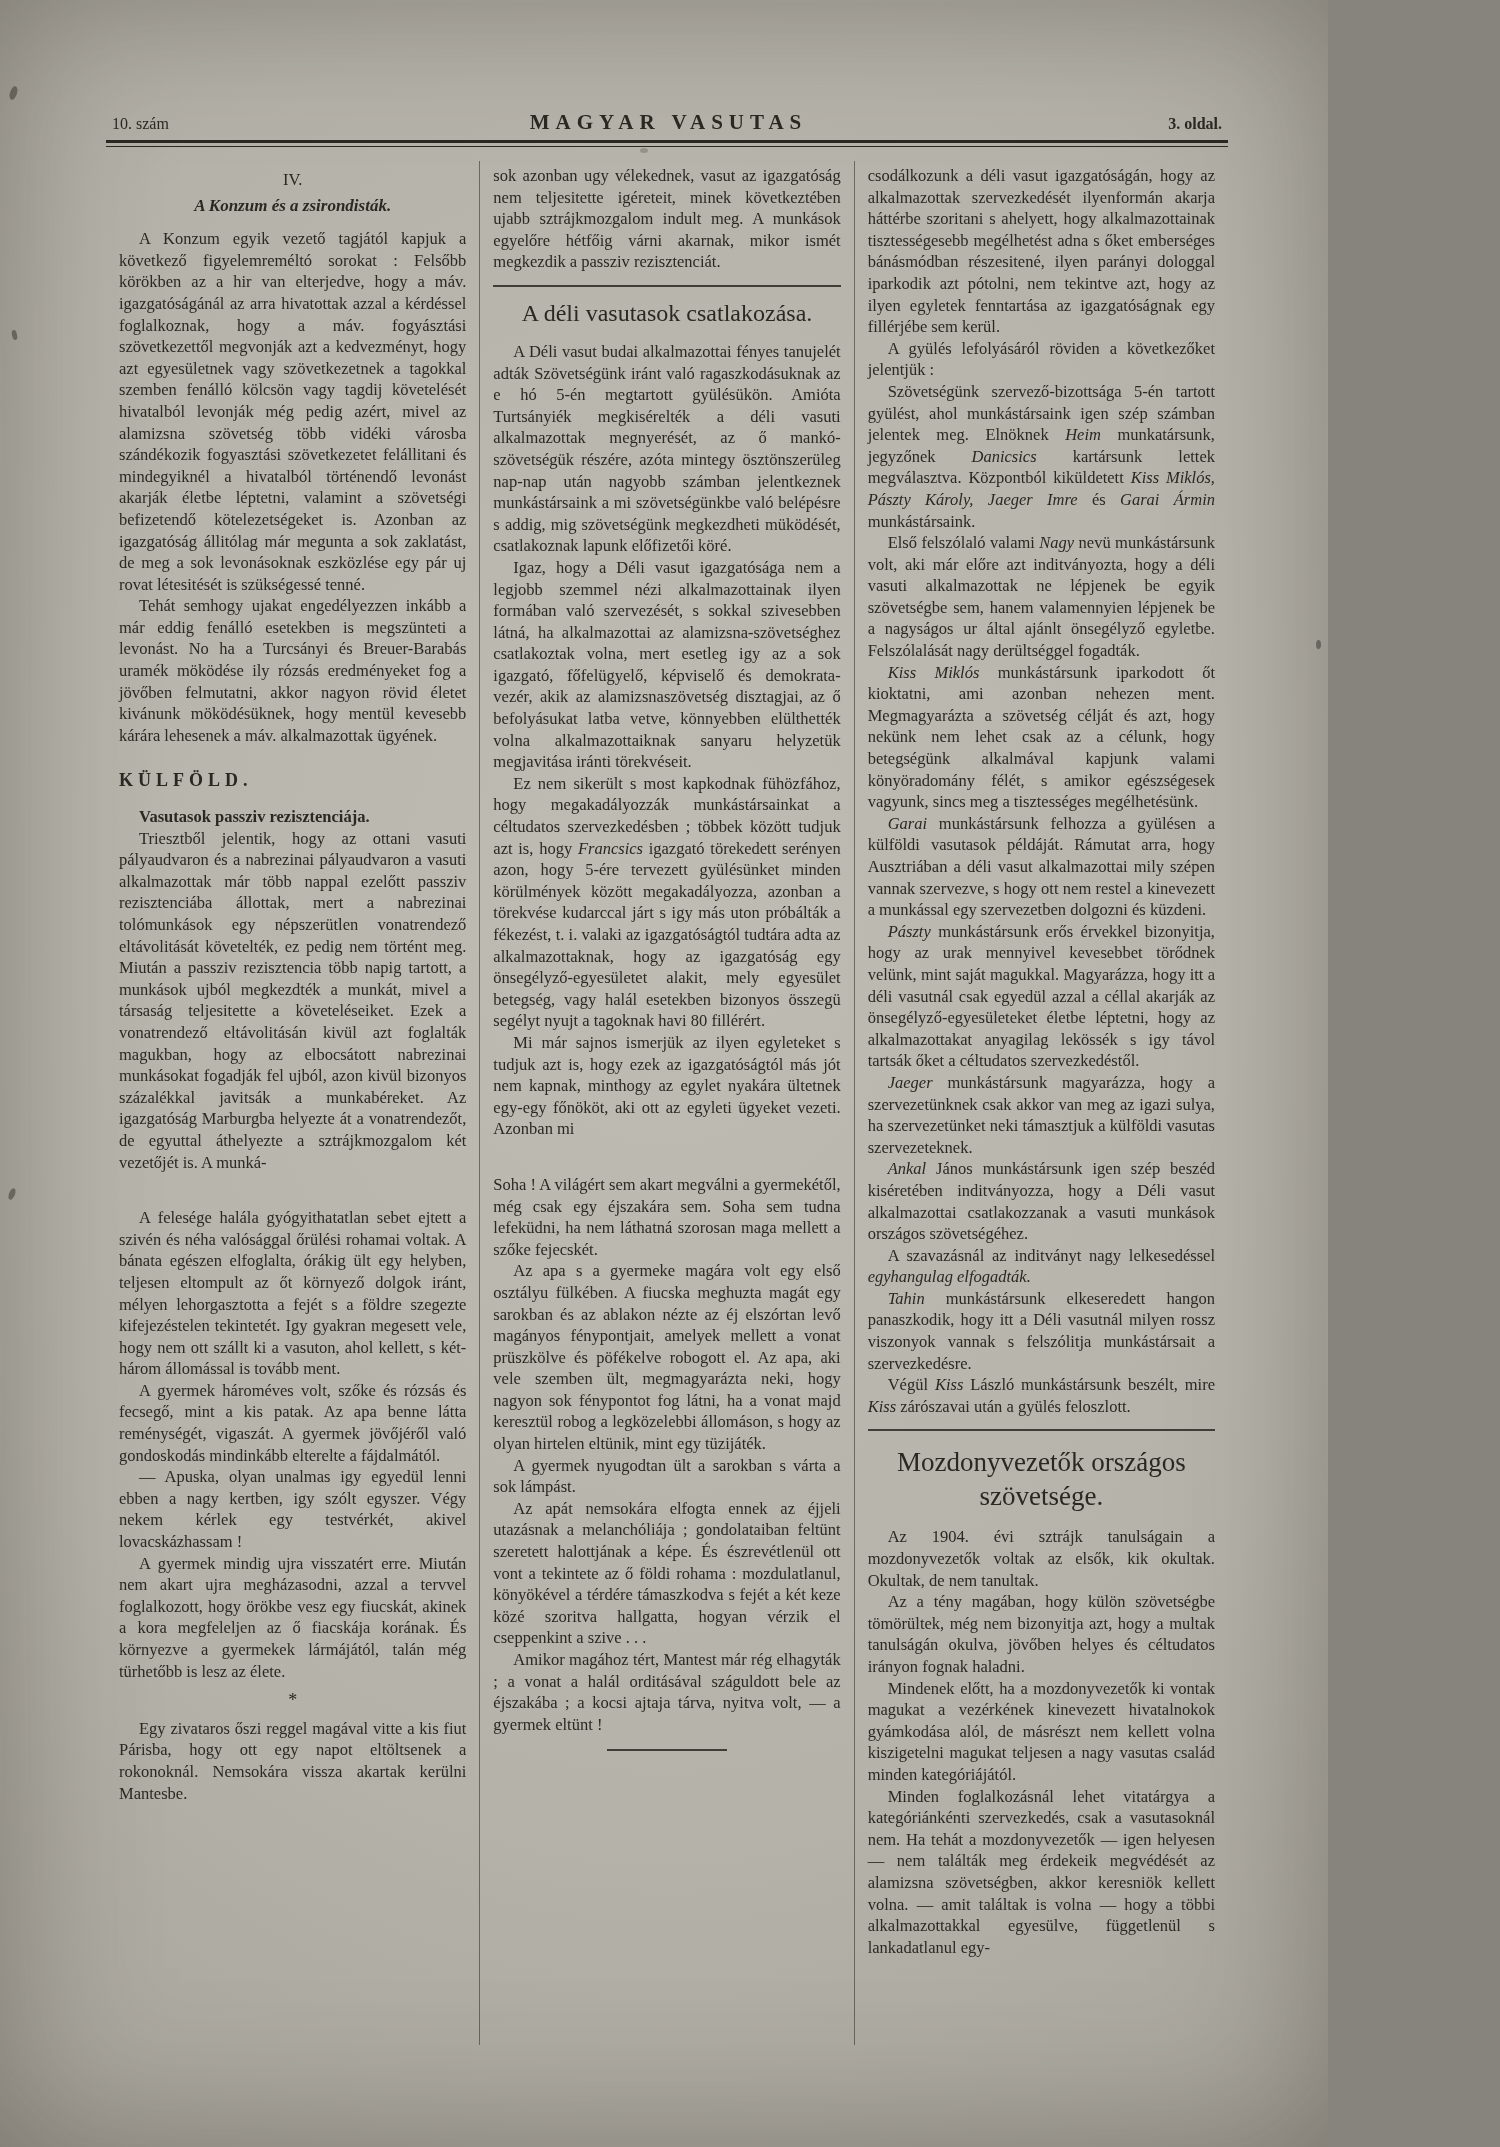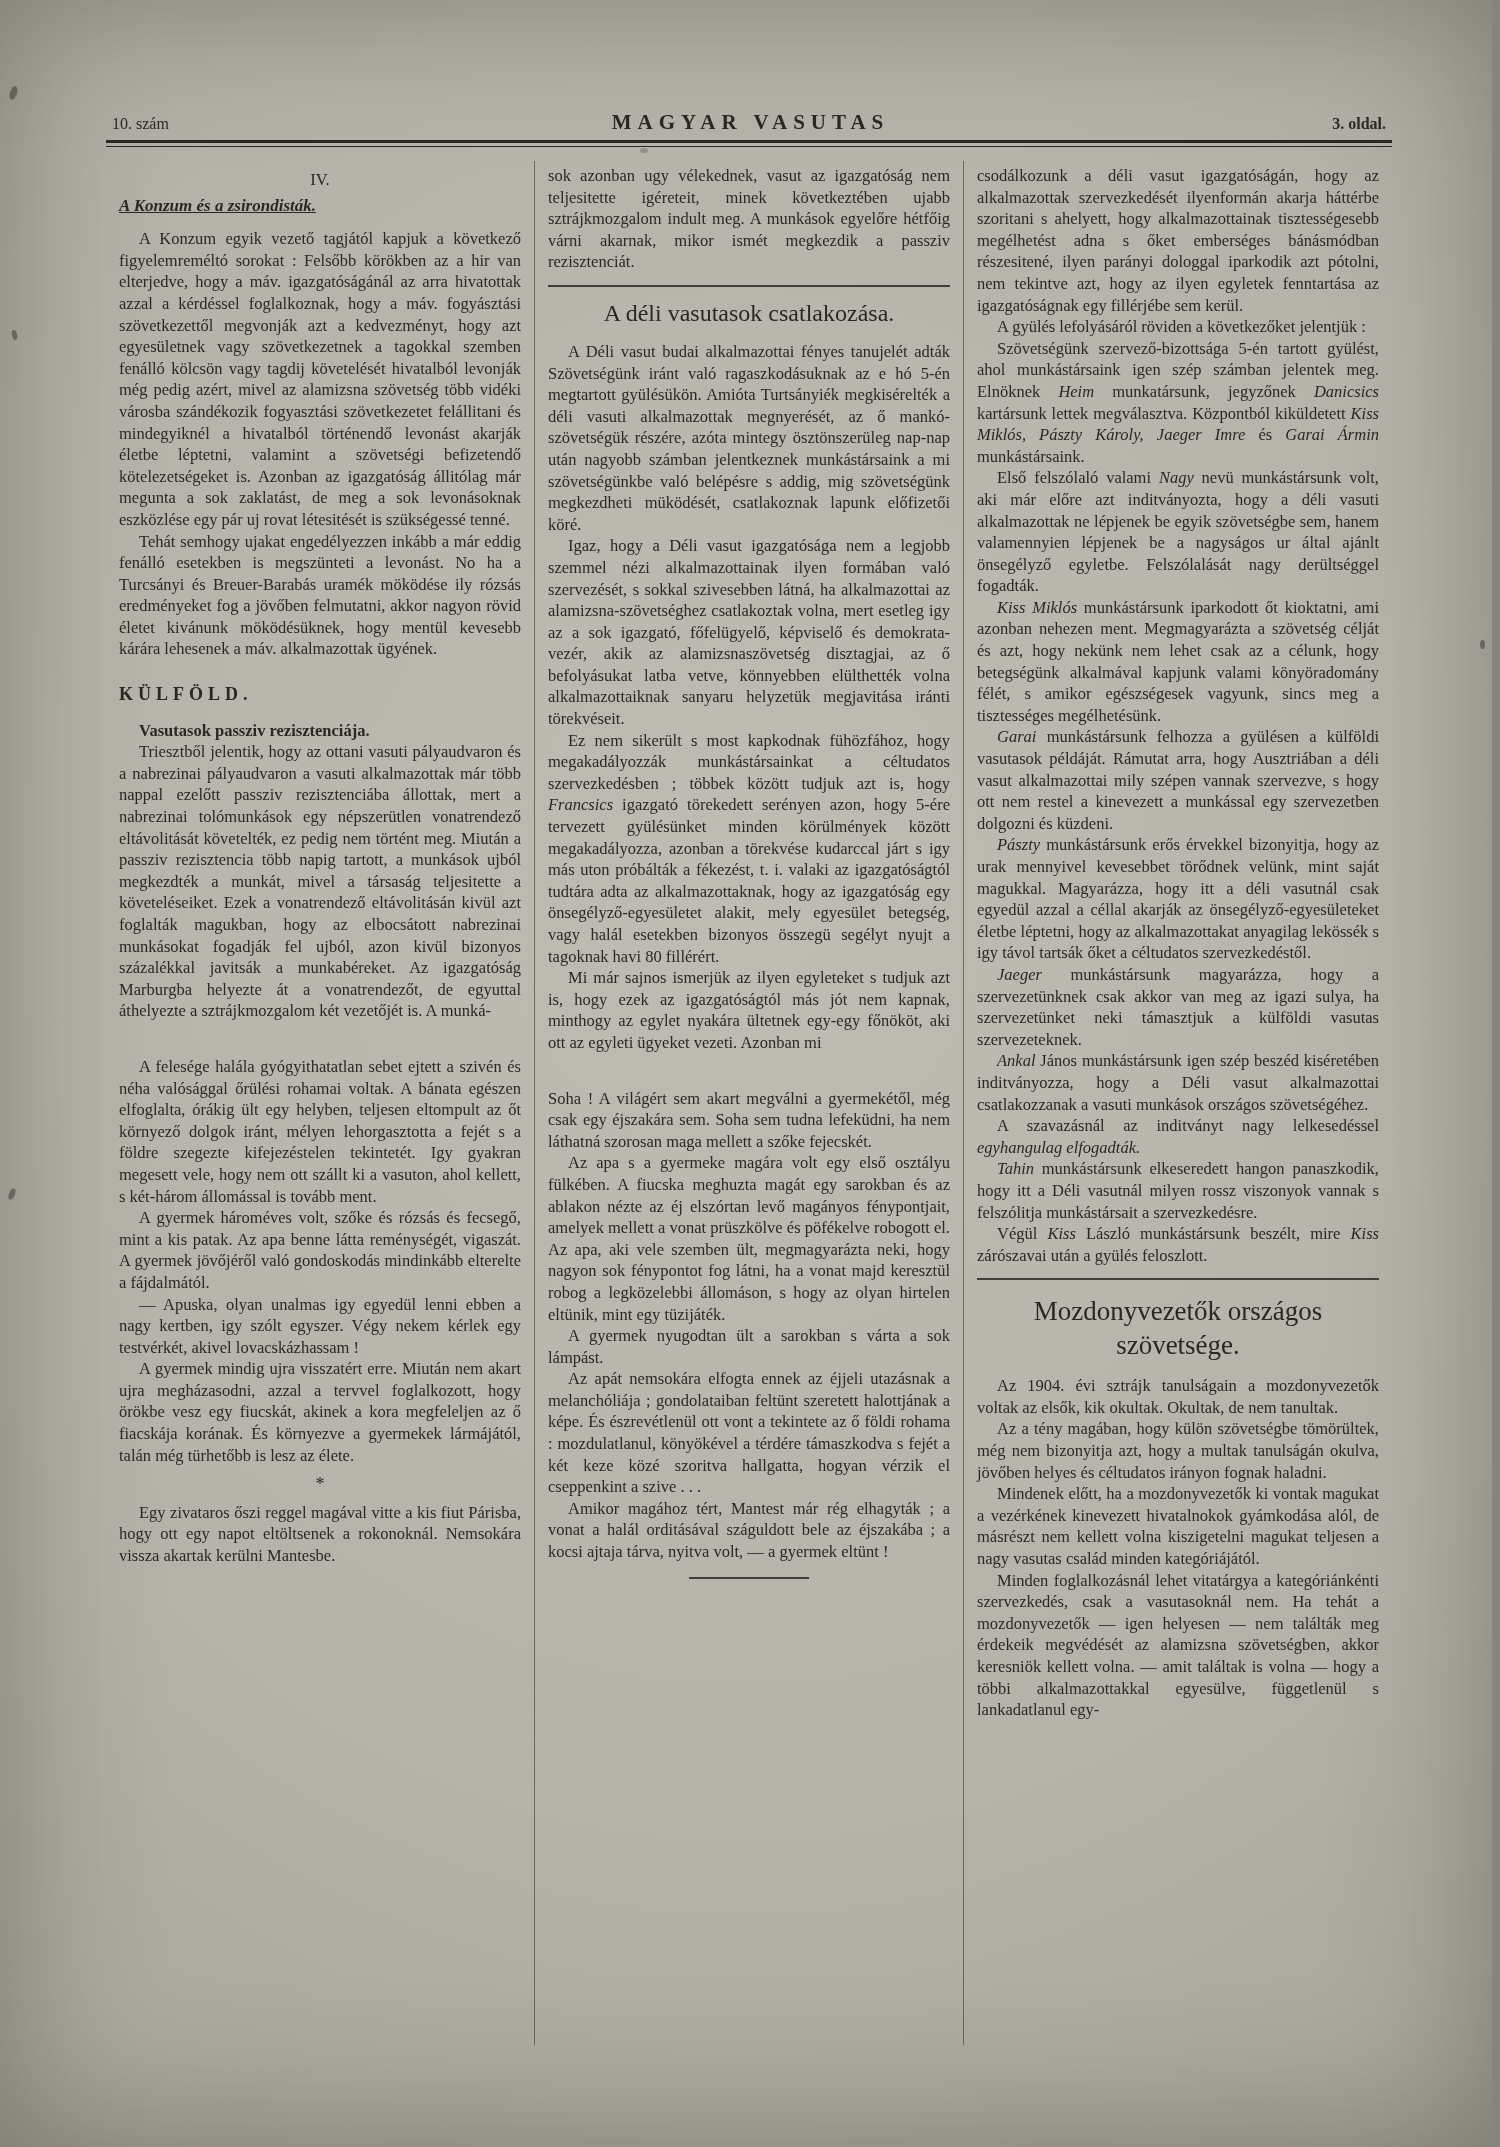--- a/index.html
+++ b/index.html
@@ -1,38 +1,38 @@
 <!DOCTYPE html>
 <html lang="hu"><head>
 <meta charset="utf-8">
 <style>
   html,body{margin:0;padding:0;background:#87847d;}
   .page{
-    position:relative;width:1492px;height:2147px;overflow:hidden;
+    position:relative;width:1328px;height:2147px;overflow:hidden;
     background:radial-gradient(ellipse 120% 90% at 50% 42%, #bfbcb3 0%, #b5b2a9 48%, #a5a198 82%, #918e87 100%);
     box-shadow:inset 0 0 150px rgba(50,46,38,.38);
     font-family:"Liberation Serif","DejaVu Serif",serif;
     color:#2b2822;
   }
   .sheet{position:absolute;left:106px;right:100px;top:110px;}
   .header{display:flex;justify-content:space-between;align-items:baseline;padding:0 6px;font-size:16px;}
   .masthead{font-weight:bold;letter-spacing:6px;font-size:21px;}
   .pageno{font-weight:bold;}
   .double-rule{margin-top:5px;height:3px;border-top:3.5px solid #2b2822;border-bottom:1.5px solid #2b2822;}
   .columns{display:flex;align-items:stretch;margin-top:14px;}
   .column{
     flex:1 1 0;padding:4px 13px 0;min-height:1880px;
     font-size:16.5px;line-height:21.6px;text-align:justify;hyphens:auto;
   }
   .column + .column{border-left:1px solid rgba(45,42,35,.55);}
   .blk{margin:0;}
   .p{text-indent:20px;}
   .p-noindent{text-indent:0;}
   .kicker{text-align:center;text-indent:0;margin:4px 0 4px;}
-  .title-italic{text-indent:0;font-style:italic;font-weight:bold;font-size:17px;margin:0 0 12px;text-decoration:underline;}
+  .title-italic{text-align:center;text-indent:0;font-style:italic;font-weight:bold;font-size:17px;margin:0 0 12px;}
   .section{text-align:left;text-indent:0;font-weight:bold;font-size:18px;letter-spacing:5px;margin:24px 0 14px;}
   .subtitle{font-weight:bold;text-indent:20px;margin-top:2px;}
   .headline{text-align:center;text-indent:0;font-size:24px;line-height:29px;margin:0 6px 13px;}
   .headline-large{text-align:center;text-indent:0;font-size:27px;line-height:34px;margin:14px 0 13px;}
   .rule-full{border-top:2px solid rgba(43,40,34,.85);margin:12px 0;}
   .rule-short{width:120px;border-top:2px solid rgba(43,40,34,.85);margin:14px auto 10px;}
   .star{text-align:center;text-indent:0;font-size:18px;margin:8px 0 6px;}
   .gap{height:34px;}
   .speck{position:absolute;background:rgba(40,36,28,.45);border-radius:50%;}
   .s1{left:10px;top:86px;width:7px;height:14px;transform:rotate(18deg);}

